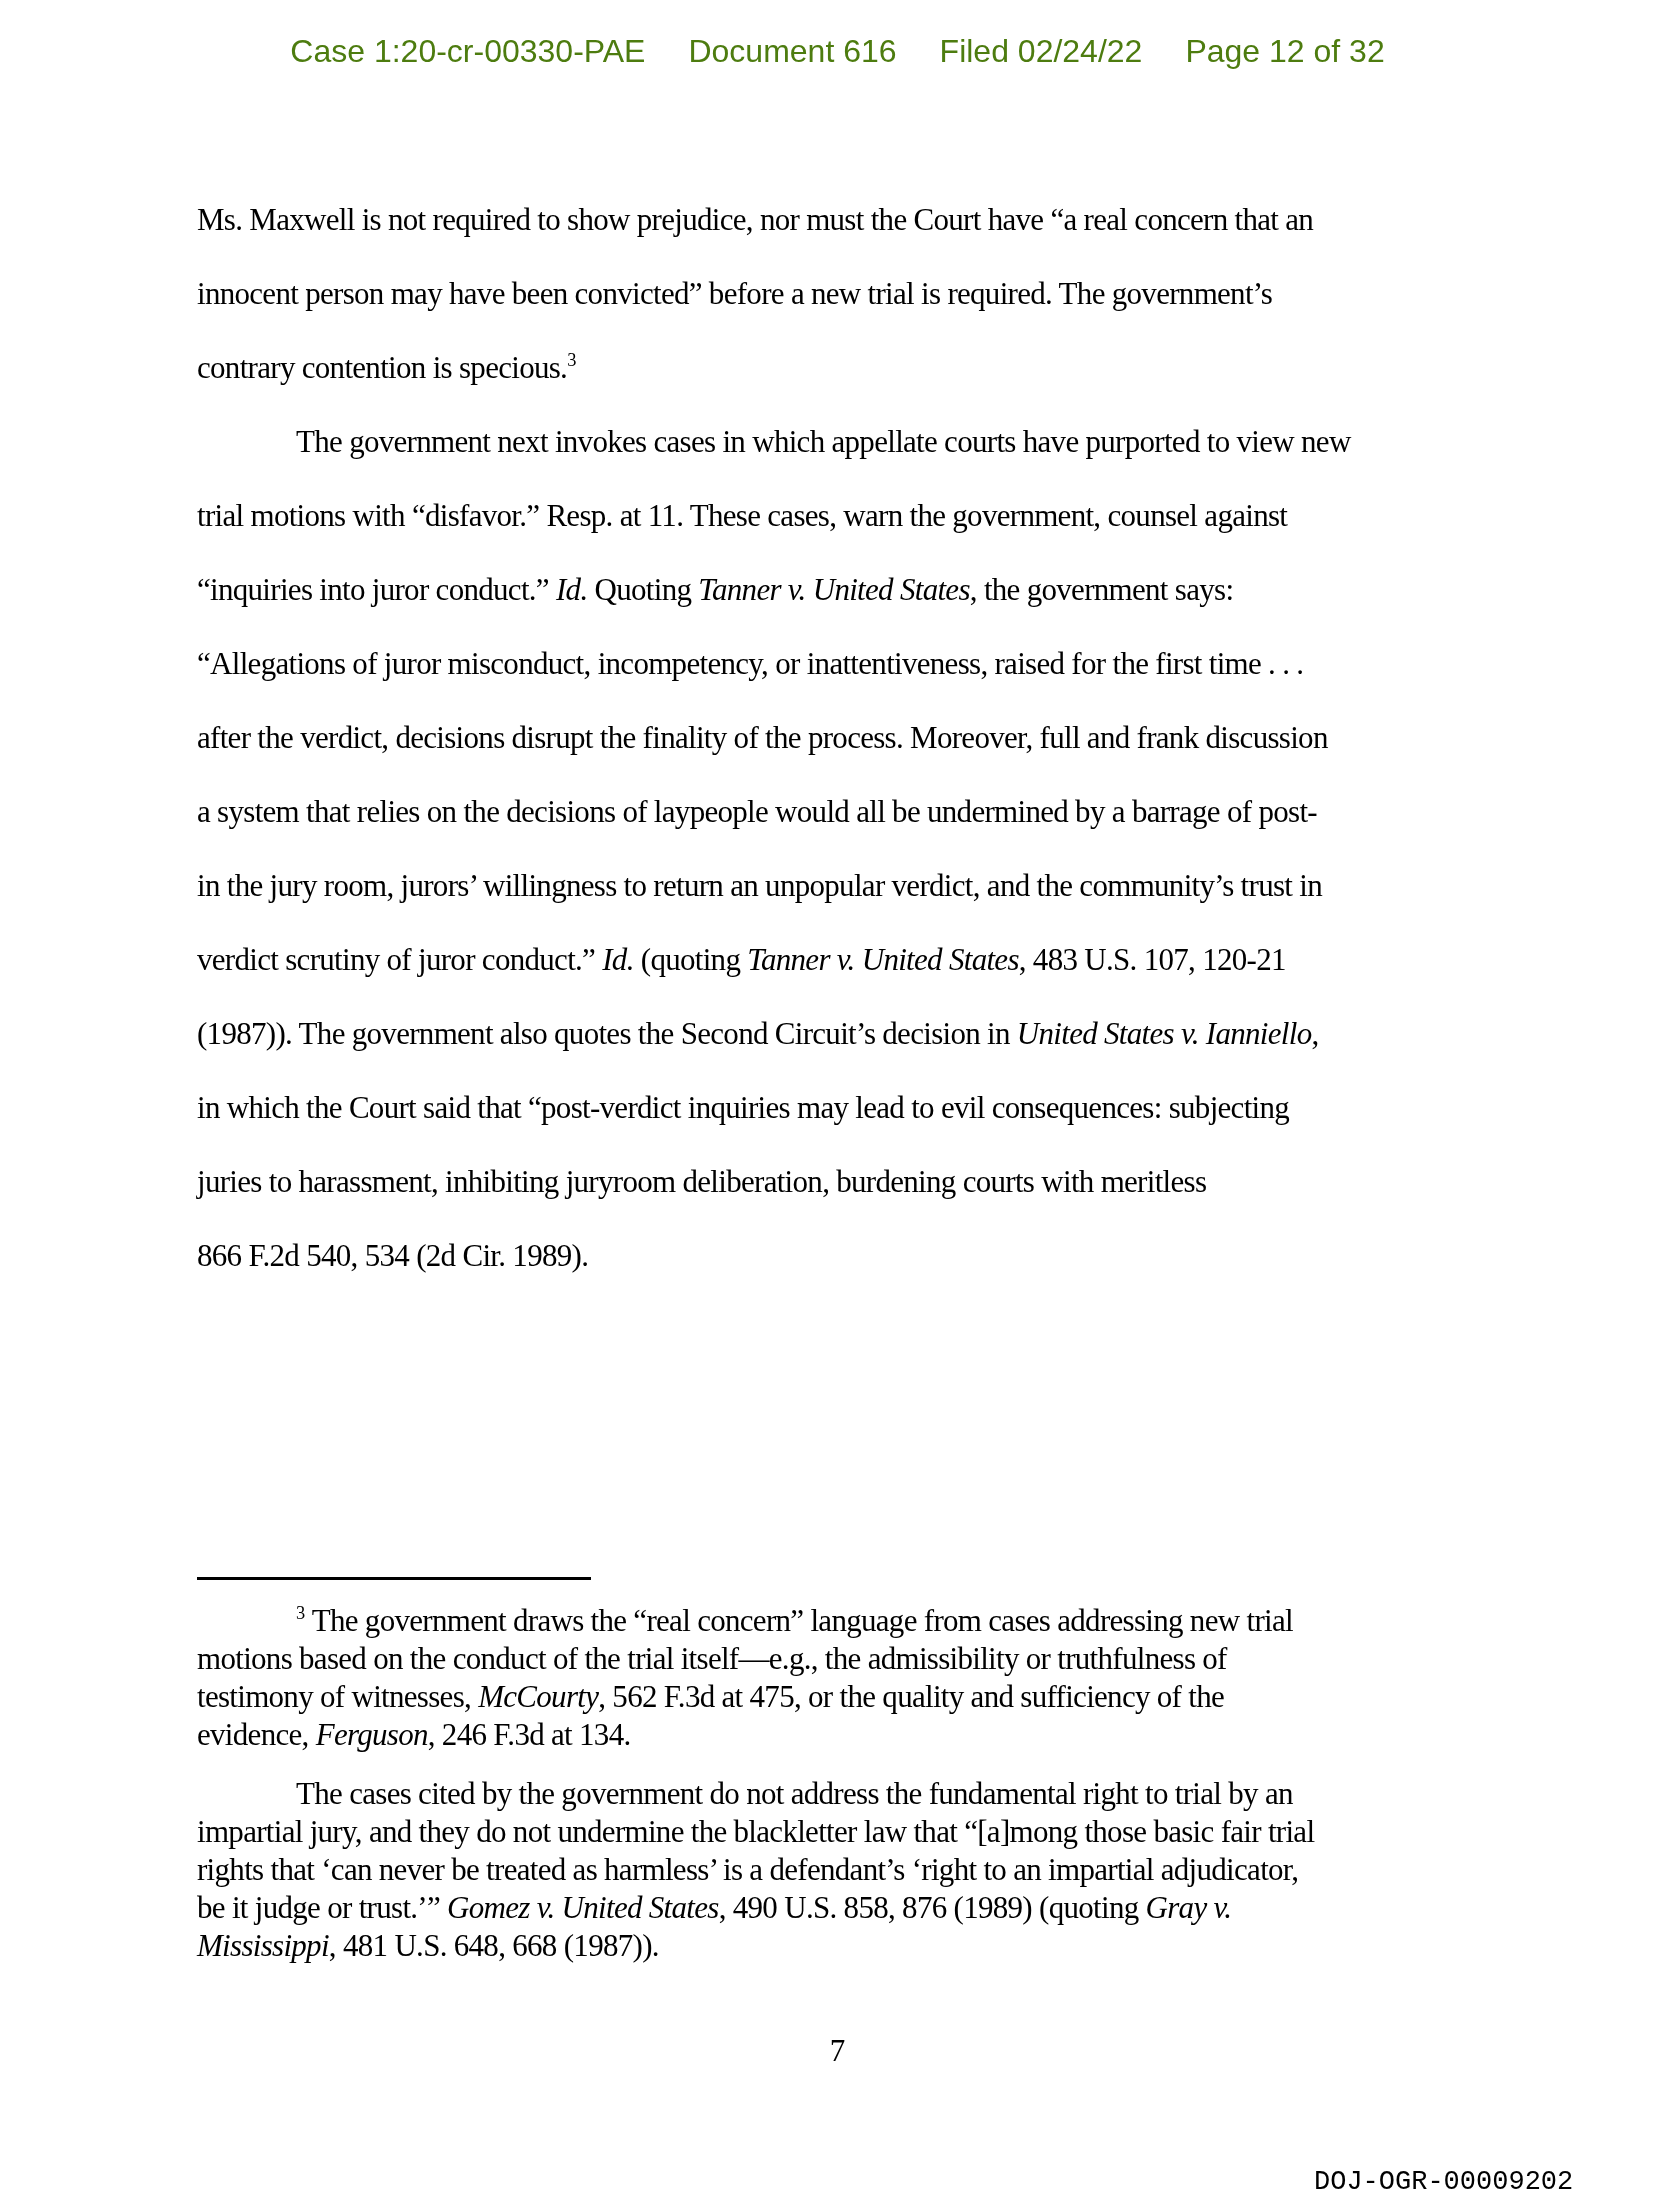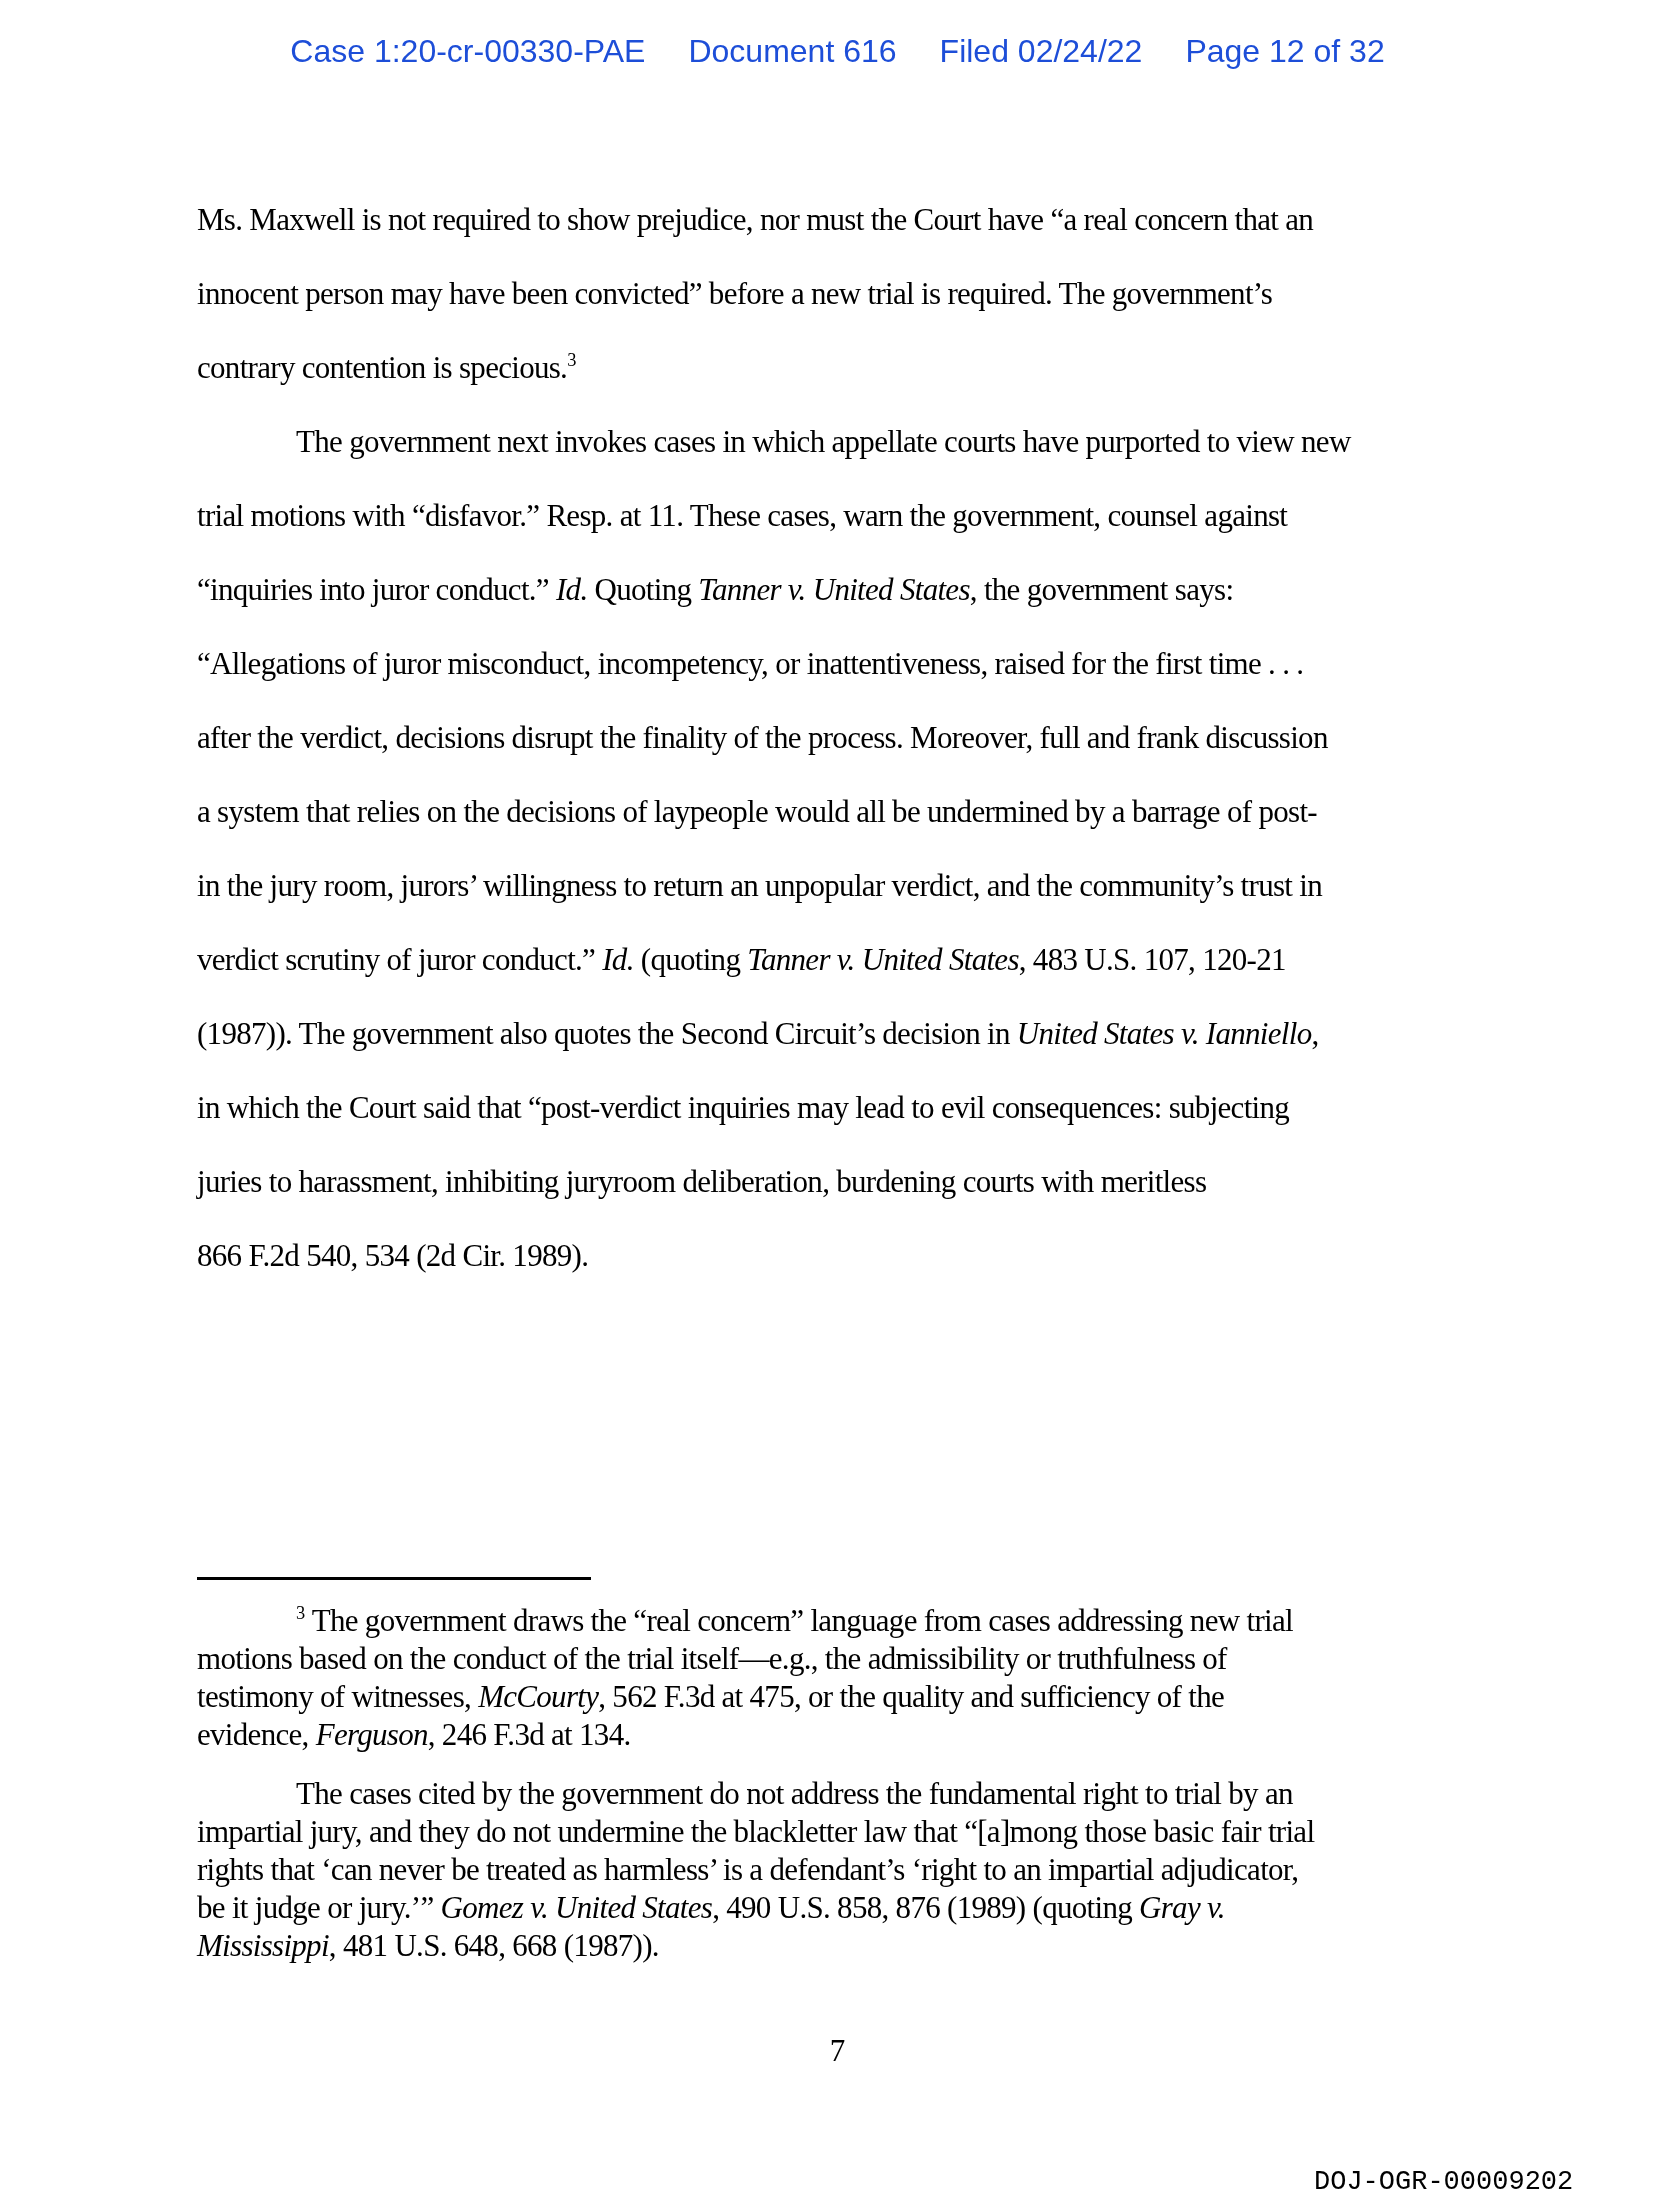--- a/index.html
+++ b/index.html
@@ -75,21 +75,21 @@
     font-family: "Liberation Mono", monospace;
     font-size: 27px;
     line-height: 38px;
     white-space: nowrap;
   }
 </style>
 </head>
 <body>
 
 <div class="page">
-  <div class="pacer-header" id="pacerHeader" style="color: #1d4ed8;">
+  <div class="pacer-header" id="pacerHeader" style="color: #4d7c0f;">
       <span>Case 1:20-cr-00330-PAE</span>
       <span>Document 616</span>
       <span>Filed 02/24/22</span>
       <span>Page 12 of 32</span>
     </div>
   <div class="body-text" id="bodyText">
       <div class="para">
         <div class="line"><span>Ms. Maxwell is not required to show prejudice, nor must the Court have “a real concern that an</span></div>
         <div class="line"><span>innocent person may have been convicted” before a new trial is required. The government’s</span></div>
         <div class="line"><span>contrary contention is specious.</span><span class="sup">3</span></div>
@@ -114,20 +114,20 @@
       <div class="para">
         <div class="line indent"><span class="sup">3</span><span> The government draws the “real concern” language from cases addressing new trial</span></div>
         <div class="line"><span>motions based on the conduct of the trial itself—e.g., the admissibility or truthfulness of</span></div>
         <div class="line"><span>testimony of witnesses, </span><span class="it">McCourty</span><span>, 562 F.3d at 475, or the quality and sufficiency of the</span></div>
         <div class="line"><span>evidence, </span><span class="it">Ferguson</span><span>, 246 F.3d at 134.</span></div>
       </div>
       <div class="para">
         <div class="line indent"><span>The cases cited by the government do not address the fundamental right to trial by an</span></div>
         <div class="line"><span>impartial jury, and they do not undermine the blackletter law that “[a]mong those basic fair trial</span></div>
         <div class="line"><span>rights that ‘can never be treated as harmless’ is a defendant’s ‘right to an impartial adjudicator,</span></div>
-        <div class="line"><span>be it judge or jury.’” </span><span class="it">Gomez v. United States</span><span>, 490 U.S. 858, 876 (1989) (quoting </span><span class="it">Gray v.</span></div>
+        <div class="line"><span>be it judge or trust.’” </span><span class="it">Gomez v. United States</span><span>, 490 U.S. 858, 876 (1989) (quoting </span><span class="it">Gray v.</span></div>
         <div class="line"><span class="it">Mississippi</span><span>, 481 U.S. 648, 668 (1987)).</span></div>
       </div>
     </div>
   <div class="page-number">7</div>
   <div class="bates">DOJ-OGR-00009202</div>
 </div>
 
 
 </body></html>

